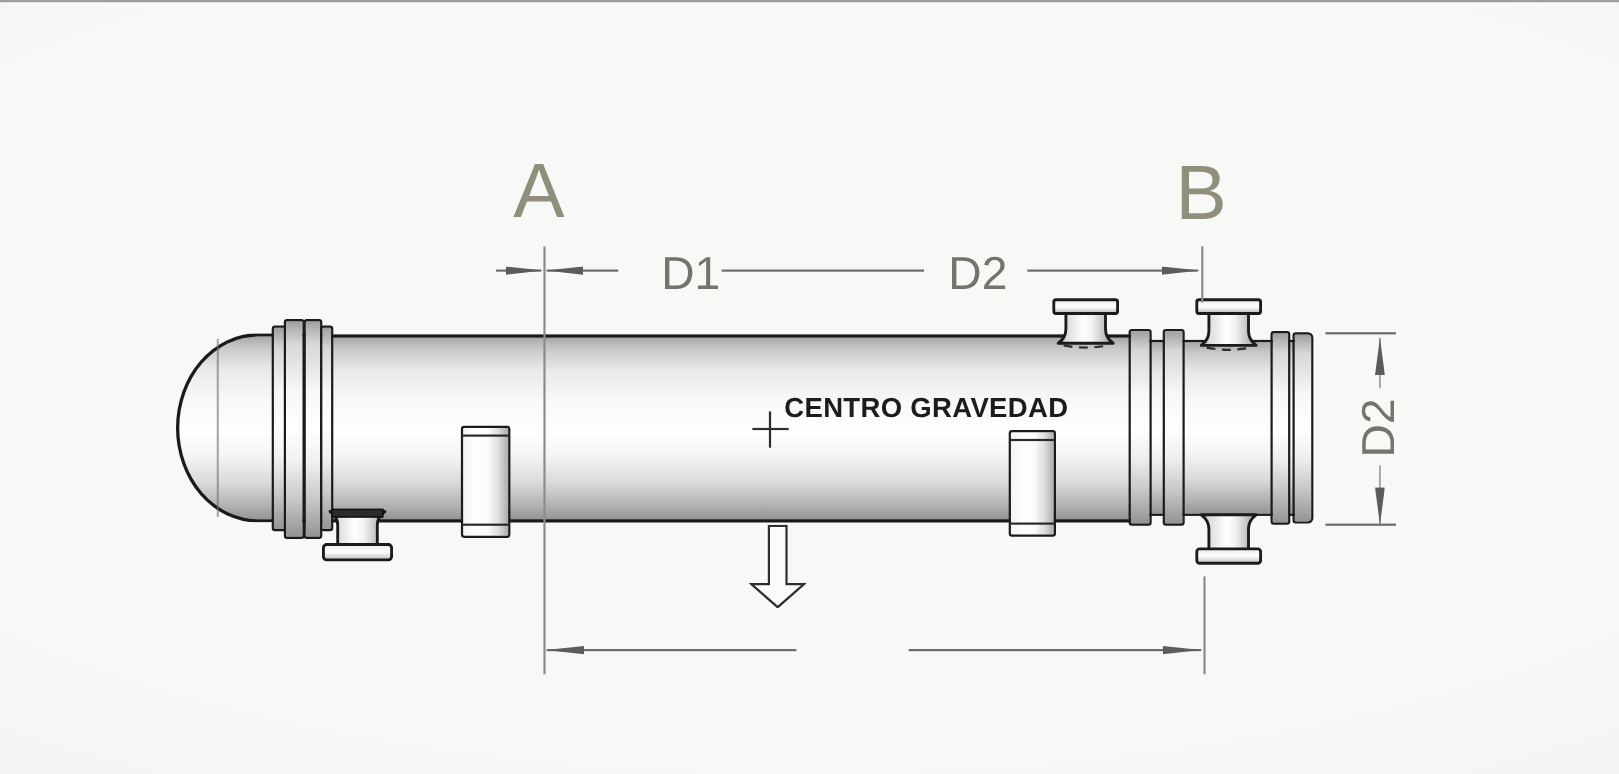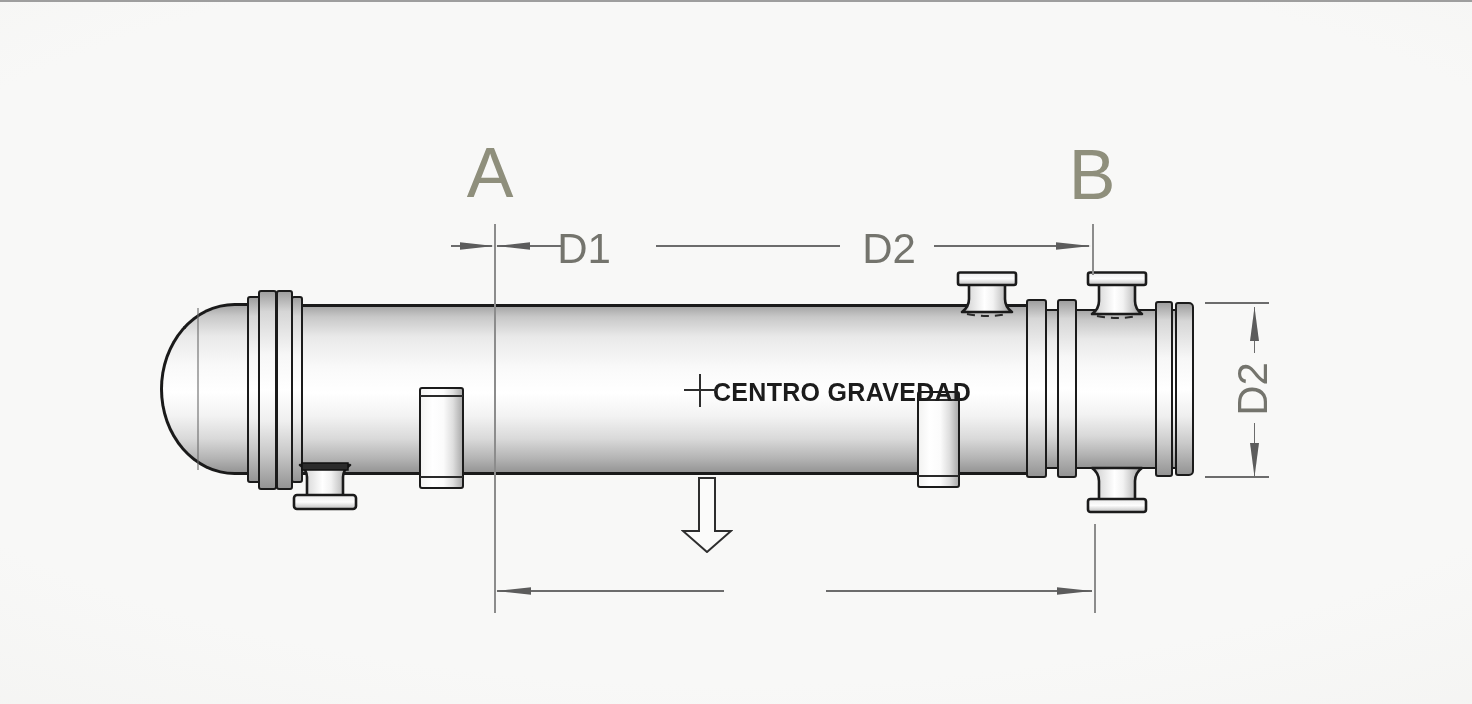--- a/index.html
+++ b/index.html
@@ -139,37 +139,37 @@
   <div class="vline" style="left:1092px;top:224px;height:51px;"></div>
   <div class="vline" style="left:1094px;top:524px;height:89px;"></div>
 
   <div class="dline" style="left:451px;top:245px;width:41px;"></div>
   <div class="dline" style="left:497px;top:245px;width:65px;"></div>
   <div class="dline" style="left:656px;top:245px;width:184px;"></div>
   <div class="dline" style="left:934px;top:245px;width:155px;"></div>
   <div class="arr r" style="left:460px;top:241.5px;width:34px;"></div>
   <div class="arr l" style="left:496px;top:241.5px;width:34px;"></div>
   <div class="arr r" style="left:1056px;top:241.5px;width:35px;"></div>
-  <div class="dim-label" style="left:536px;top:227px;">D1</div>
+  <div class="dim-label" style="left:580px;top:227px;">D1</div>
   <div class="dim-label" style="left:841px;top:227px;">D2</div>
 
   <div class="dline" style="left:497px;top:590px;width:227px;"></div>
   <div class="dline" style="left:826px;top:590px;width:266px;"></div>
   <div class="arr l" style="left:496px;top:586.5px;width:35px;"></div>
   <div class="arr r" style="left:1057px;top:586.5px;width:35px;"></div>
 
   <div class="dline" style="left:1205px;top:302px;width:64px;"></div>
   <div class="dline" style="left:1205px;top:476px;width:64px;"></div>
   <div class="abs" style="left:1253.5px;top:307px;width:1.7px;height:46px;background:#6c6c6c;"></div>
   <div class="abs" style="left:1253.5px;top:423px;width:1.7px;height:54px;background:#6c6c6c;"></div>
   <div class="arr u" style="left:1250px;top:307px;width:9px;height:34px;"></div>
   <div class="arr d" style="left:1250px;top:443px;width:9px;height:34px;"></div>
   <div class="dim-label rot" style="left:1205px;top:367px;">D2</div>
 
-  <div class="cog-text" style="left:713px;top:380px;">CENTRO GRAVEDAD</div>
+  <div class="cog-text" style="left:713px;top:359px;">CENTRO GRAVEDAD</div>
   <div class="cross-bar" style="left:684px;top:389px;width:33px;height:2px;"></div>
   <div class="cross-bar" style="left:699px;top:374px;width:2px;height:33px;"></div>
 
   <svg class="abs" style="left:681px;top:477px;" width="52" height="76" viewBox="0 0 52 76">
     <path d="M18,1 L34,1 L34,54 L50,54 L26,75 L2,54 L18,54 Z" fill="#fbfbfa" stroke="#2e2e2e" stroke-width="2" stroke-linejoin="miter"></path>
   </svg>
 
 </div>
 
 </body></html>

